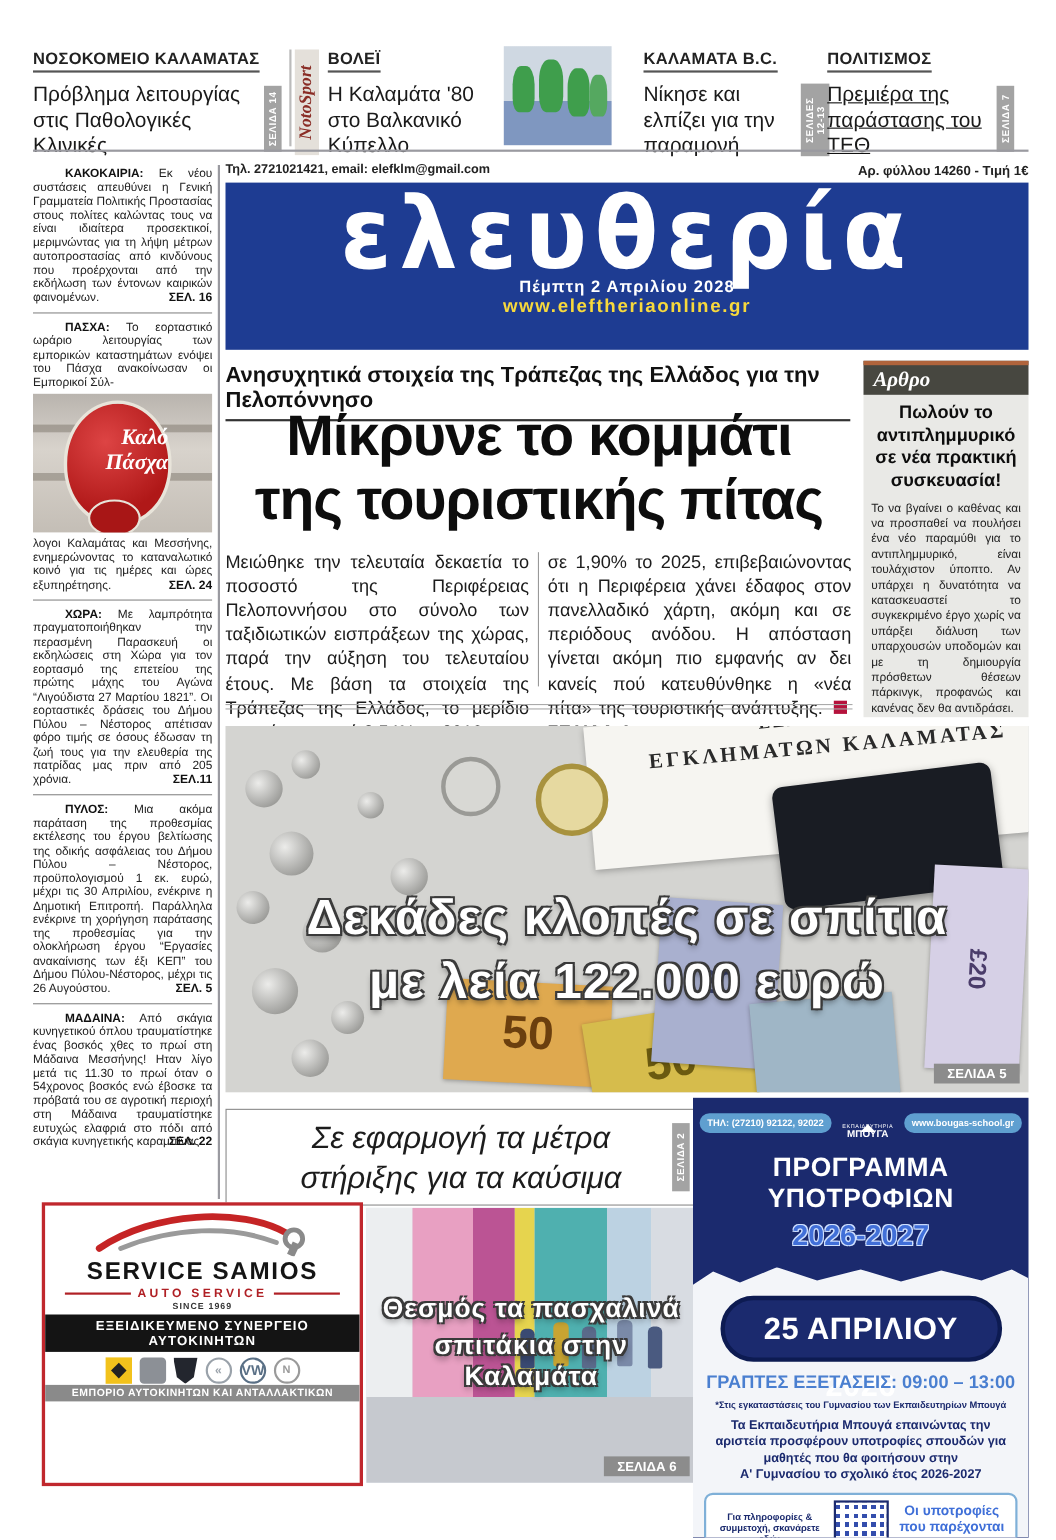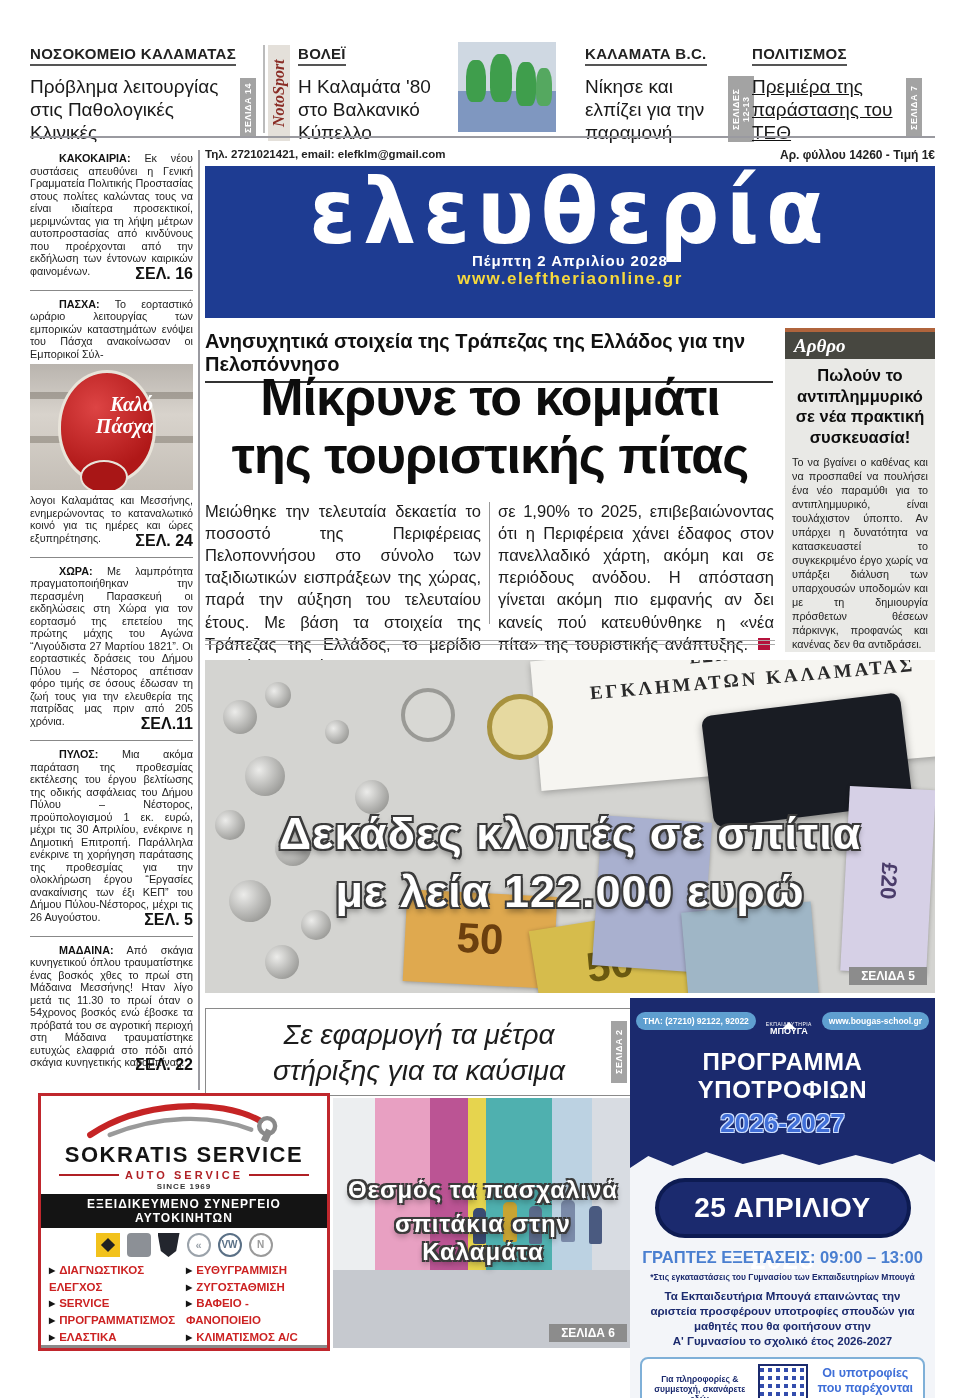--- a/index.html
+++ b/index.html
@@ -27,21 +27,21 @@
   .masthead{position:absolute;left:205px;top:166px;width:730px;height:152px;background:#1e3c92;
         text-align:center;overflow:hidden;}
   .mh-title{font-family:"DejaVu Sans",sans-serif;font-weight:700;color:#fff;font-size:84px;
         line-height:1.02;letter-spacing:7px;transform:scaleY(1.08);margin-top:4px;}
   .mh-date{font-size:15px;font-weight:700;color:#fff;letter-spacing:1px;margin-top:-4px;}
   .mh-url{font-size:17px;font-weight:700;color:#f7d93c;letter-spacing:1.5px;}
   
   .sidebar{position:absolute;left:30px;top:152px;width:163px;height:938px;overflow:hidden;}
   .brief{font-size:10.8px;line-height:1.16;text-align:justify;color:#222;margin:0;}
   .brief b.tag{color:#111;padding-left:29px;}
-  .brief-page{text-align:right;font-weight:700;font-size:16px;margin-top:-12.5px;}
+  .brief-page{text-align:right;font-weight:700;font-size:11px;margin-top:-12.5px;}
   .sep{border:none;border-top:1px solid #888;margin:7px 0;}
   .pasxa-photo{position:relative;width:100%;height:126px;margin:4px 0;overflow:hidden;
         background:linear-gradient(180deg,#b9b4ae,#d8d3cc 40%,#c4beb6);}
   .egg{position:absolute;left:28px;top:6px;width:92px;height:108px;border-radius:50% 50% 48% 48%;
         background:radial-gradient(circle at 38% 32%,#d44,#b01818 70%);border:3px solid #e8e4da;
         text-align:right;}
   .egg-txt{font-family:"Liberation Serif",serif;font-style:italic;font-weight:700;color:#fff;
         font-size:20px;line-height:1.1;margin-top:20px;}
   .egg2{position:absolute;left:50px;top:96px;width:44px;height:30px;border-radius:50%;
         background:#a81616;border:2px solid #e8e4da;}
@@ -336,49 +336,35 @@
     </div>
   </div>
 
   <div class="samios">
     <svg width="220" height="46" viewBox="0 0 240 52">
       <path d="M14 44 C 70 6 160 2 206 28" stroke="#c52425" stroke-width="7" fill="none" stroke-linecap="round"></path>
       <path d="M36 44 C 90 22 150 20 196 38" stroke="#9a9a9a" stroke-width="5" fill="none" stroke-linecap="round"></path>
       <circle cx="214" cy="34" r="9" fill="none" stroke="#8a8a8a" stroke-width="5"></circle>
       <rect x="210" y="38" width="8" height="14" fill="#8a8a8a" transform="rotate(25 214 44)"></rect>
     </svg>
-    <div class="sm-name">SOKRATIS SERVICE</div>
+    <div class="sm-name">SERVICE SAMIOS</div>
     <div class="sm-sub">
         <i></i>
         <span>AUTO SERVICE</span>
         <i></i>
       </div>
     <div class="sm-since">SINCE 1969</div>
     <div class="sm-bar">ΕΞΕΙΔΙΚΕΥΜΕΝΟ ΣΥΝΕΡΓΕΙΟ ΑΥΤΟΚΙΝΗΤΩΝ</div>
     <div class="sm-logos">
       <span style="width:24px;height:24px;background:#f2c21c;display:inline-block;">
           <span style="display:block;width:10px;height:10px;background:#222;margin:7px auto;transform:rotate(45deg);"></span>
         </span>
       <span style="width:24px;height:24px;background:#8c9096;display:inline-block;border-radius:4px;"></span>
       <span style="width:22px;height:24px;background:#23262e;display:inline-block;clip-path:polygon(0 0,100% 0,85% 75%,50% 100%,15% 75%);"></span>
       <span style="width:24px;height:24px;border:2px solid #9aa2aa;border-radius:50%;display:inline-block;box-sizing:border-box;color:#9aa2aa;font-weight:700;font-size:11px;line-height:20px;">«</span>
-      <span style="width:24px;height:24px;border:2px solid #5a7086;border-radius:50%;display:inline-block;box-sizing:border-box;color:#5a7086;font-weight:700;font-size:10px;line-height:20px;">VW</span>
+      <span style="width:24px;height:24px;border:2px solid #5a7086;border-radius:50%;display:inline-block;box-sizing:border-box;color:#5a7086;font-weight:700;font-size:13px;line-height:20px;">VW</span>
       <span style="width:24px;height:24px;border:2px solid #9a9a9a;border-radius:50%;display:inline-block;box-sizing:border-box;color:#9a9a9a;font-weight:700;font-size:10px;line-height:20px;">N</span>
-    </div>
-    <div class="sm-services">
-      <ul>
-        <li>ΔΙΑΓΝΩΣΤΙΚΟΣ ΕΛΕΓΧΟΣ</li>
-        <li>SERVICE</li>
-        <li>ΠΡΟΓΡΑΜΜΑΤΙΣΜΟΣ</li>
-        <li>ΕΛΑΣΤΙΚΑ</li>
-      </ul>
-      <ul>
-        <li>ΕΥΘΥΓΡΑΜΜΙΣΗ</li>
-        <li>ΖΥΓΟΣΤΑΘΜΙΣΗ</li>
-        <li>ΒΑΦΕΙΟ - ΦΑΝΟΠΟΙΕΙΟ</li>
-        <li>ΚΛΙΜΑΤΙΣΜΟΣ A/C</li>
-      </ul>
     </div>
     <div class="sm-bar2">ΕΜΠΟΡΙΟ ΑΥΤΟΚΙΝΗΤΩΝ ΚΑΙ ΑΝΤΑΛΛΑΚΤΙΚΩΝ</div>
     
   </div>
 
 </div>
 
 </body></html>

